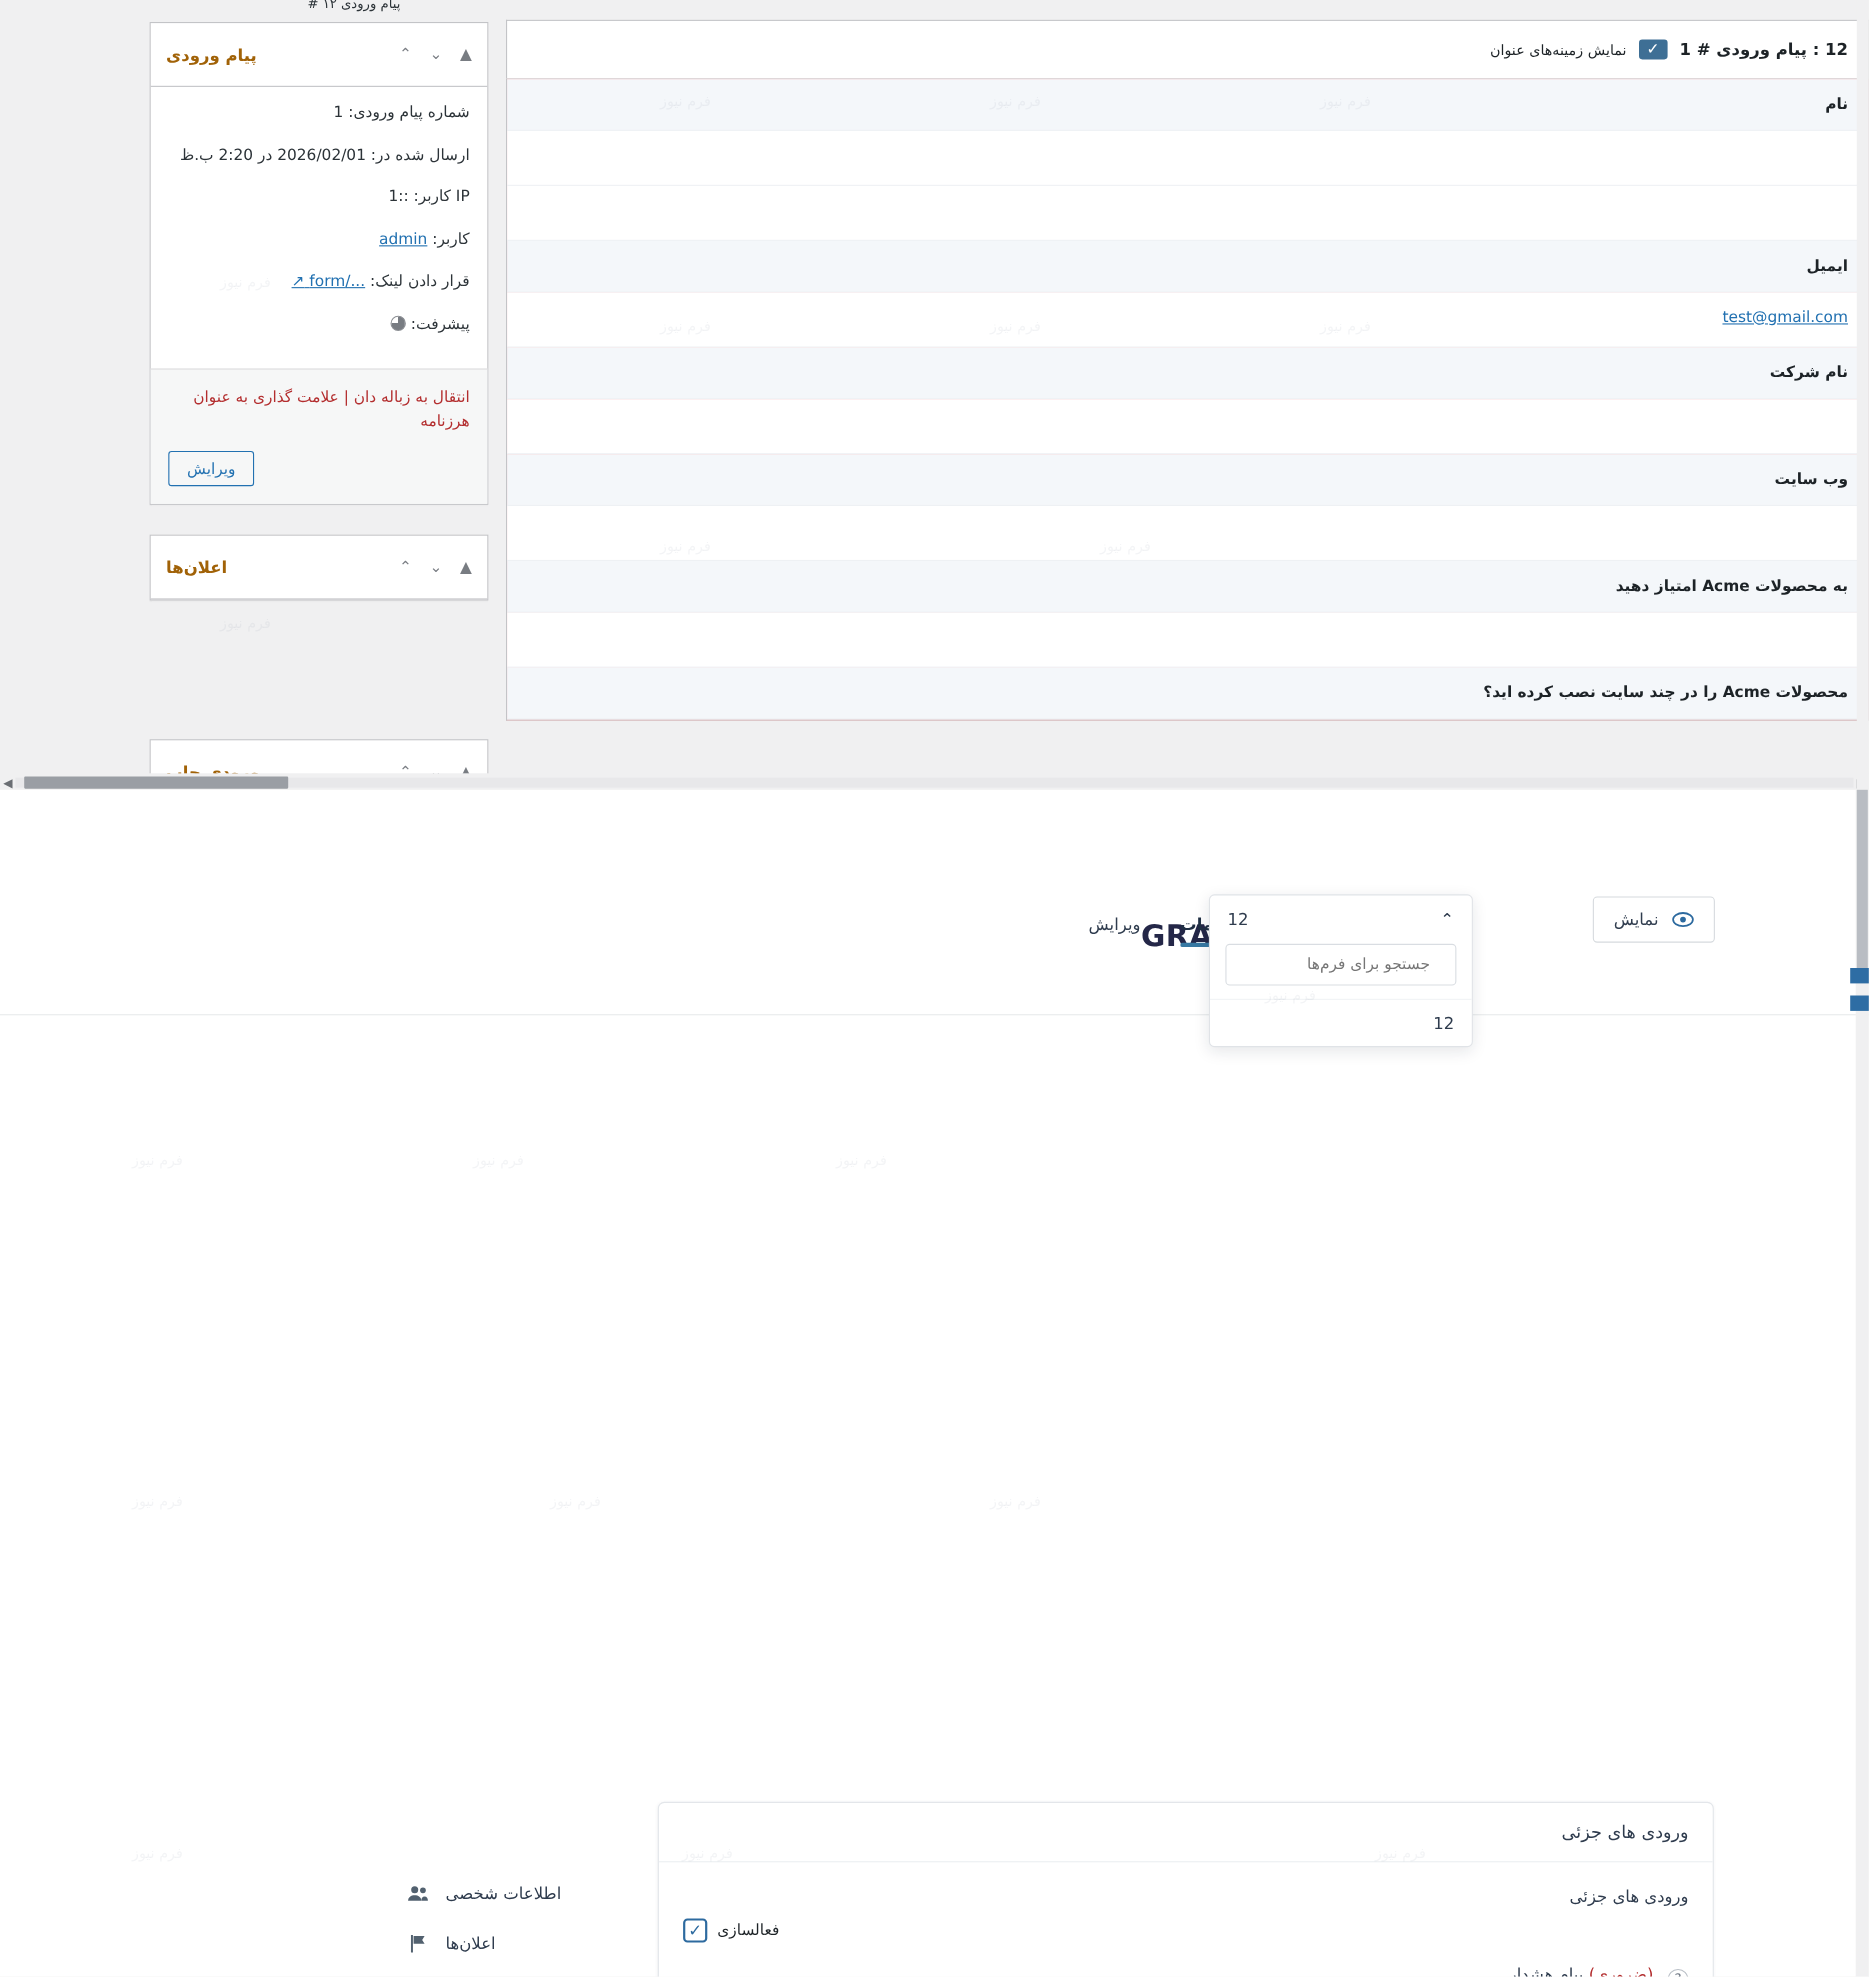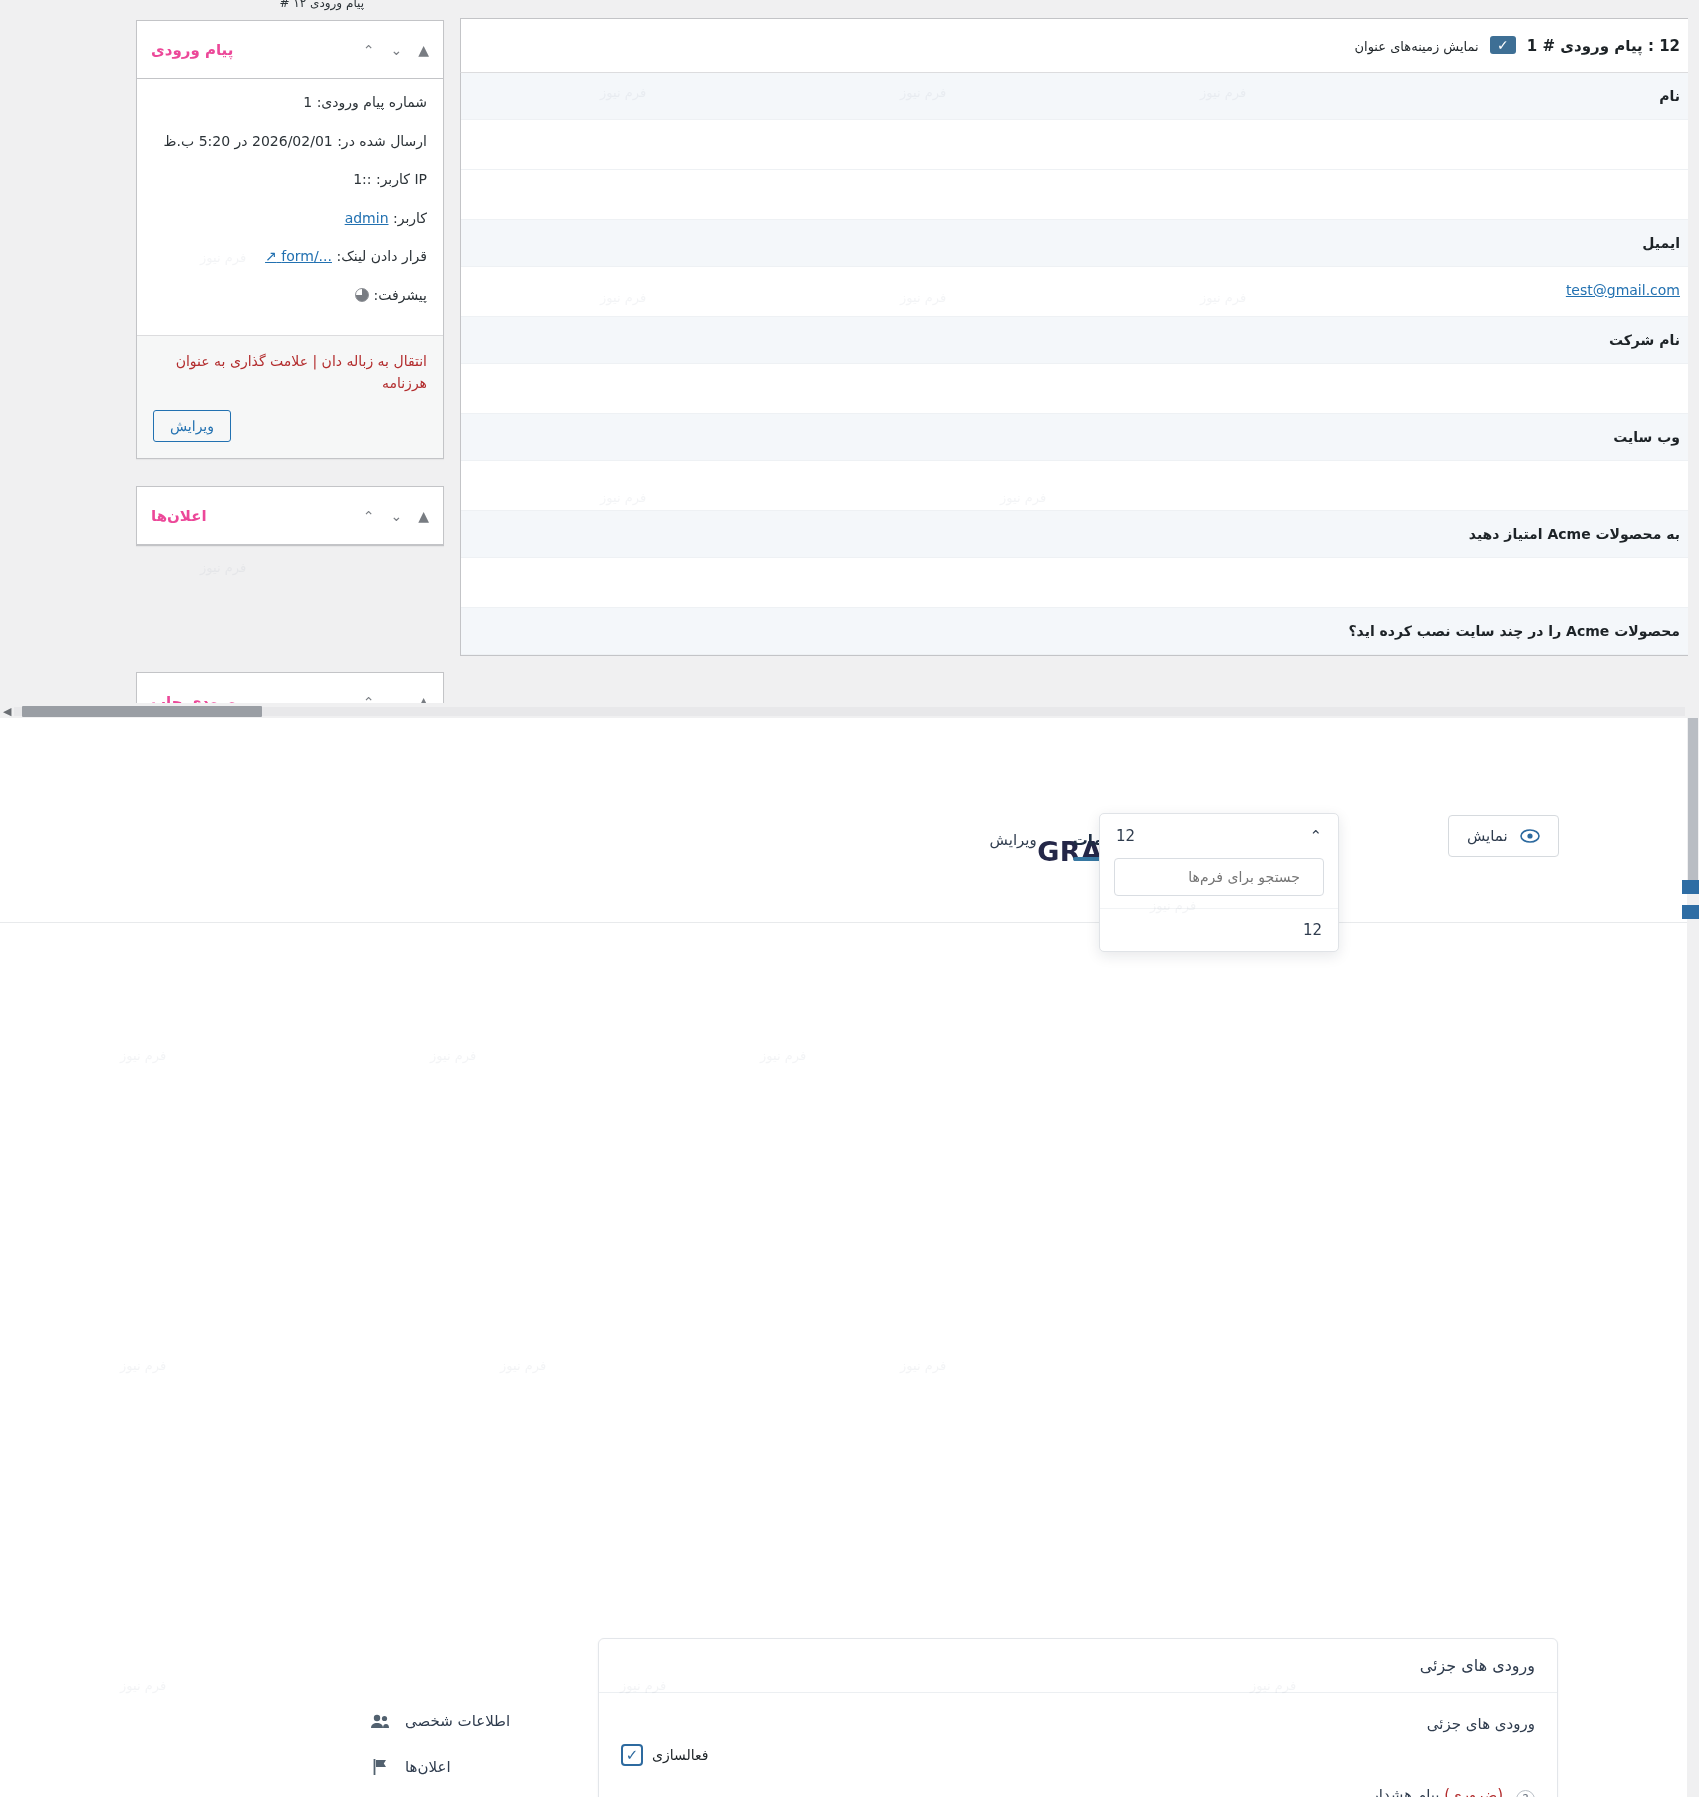--- a/index.html
+++ b/index.html
@@ -16,21 +16,21 @@
   
   #top-section { position:absolute; left:0; top:0; width:1699px; height:718px;
                  background:#f0f0f1; overflow:hidden; }
   #top-crumb { position:absolute; right:1335px; top:-4px; font-size:12px; color:#2c3338; white-space:nowrap;}
 
   
   .metabox { position:absolute; background:#fff; border:1px solid #c3c4c7;
              box-shadow:0 1px 1px rgba(0,0,0,.04); }
   .mb-head { height:58px; border-bottom:1px solid #c3c4c7; display:flex;
              align-items:center; justify-content:space-between; padding:0 14px; }
-  .mb-title { font-size:15px; font-weight:bold; color:#ec4899; }
+  .mb-title { font-size:15px; font-weight:bold; color:#a16207; }
   .mb-arrows { display:flex; align-items:center; gap:16px; color:#787c82; }
   .mb-arrows span { cursor:pointer; font-size:14px; line-height:1; }
   .mb-body { padding:14px 16px 10px; }
   .mb-row { text-align:right; font-size:14px; color:#2c3338; line-height:1.4; margin-bottom:19px; }
   .mb-row a { color:#2271b1; text-decoration:underline; }
   .mb-foot { border-top:1px solid #dcdcde; background:#f6f7f7; padding:14px 16px 16px;
              text-align:right; }
   .mb-foot .danger { color:#b32d2e; font-size:14px; line-height:1.6; }
   .mb-foot .danger a { color:#b32d2e; text-decoration:none; }
   .btn-sec { display:inline-block; margin-top:16px; background:#f6f7f7; border:1px solid #2271b1;
@@ -138,21 +138,21 @@
     <div class="mb-head">
       <div class="mb-arrows">
         <span>▲</span>
         <span>⌄</span>
         <span>⌃</span>
       </div>
       <div class="mb-title">پیام ورودی</div>
     </div>
     <div class="mb-body">
       <div class="mb-row">شماره پیام ورودی: 1</div>
-      <div class="mb-row">ارسال شده در: 2026/02/01 در 5:20 ب.ظ</div>
+      <div class="mb-row">ارسال شده در: 2026/02/01 در 2:20 ب.ظ</div>
       <div class="mb-row">IP کاربر: ::1</div>
       <div class="mb-row">
         <span>کاربر:</span>
         <a href="#">admin</a>
       </div>
       <div class="mb-row">
         <span>قرار دادن لینک:</span>
         <a href="#"><span>.../form</span> <span>↗</span></a>
       </div>
       <div class="mb-row">

